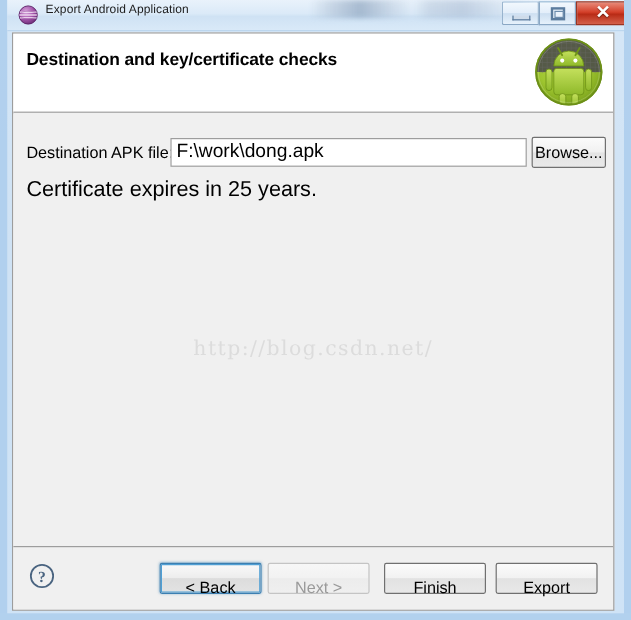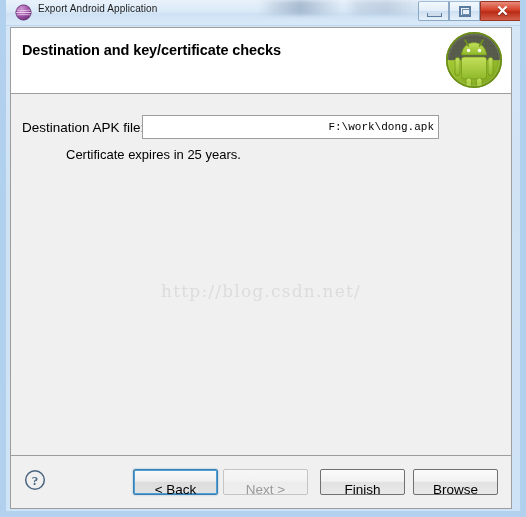--- a/index.html
+++ b/index.html
@@ -198,26 +198,25 @@
   }
   #dest-input {
     position: absolute;
     left: 131px;
     top: 0px;
     width: 297px;
     height: 24px;
     box-sizing: border-box;
     border: 1px solid #9d9d9d;
     background: #ffffff;
-    font-family: Liberation Mono, monospace;
-    font-size: 11px;
+    font-family: Liberation Sans, sans-serif;
+    font-size: 16px;
     color: #000000;
     padding: 0 4px;
     outline: none;
-    text-align: right;
   }
   #browse-btn {
     position: absolute;
     left: 432px;
     top: -1px;
     width: 62px;
     height: 26px;
     box-sizing: border-box;
     border: 1px solid #707070;
     border-radius: 2px;
@@ -225,24 +224,23 @@
     font-family: "Liberation Sans", sans-serif;
     font-size: 13.5px;
     color: #000000;
     cursor: default;
     padding: 0;
   }
   #cert-text {
     position: absolute;
     left: 11px;
     top: 52px;
-    font-size: 13px;
+    font-size: 18px;
     color: #000000;
     white-space: nowrap;
-    margin-left: 44px;
   }
 
   
   #watermark {
     position: absolute;
     left: 0;
     top: 186px;
     width: 500px;
     text-align: center;
     font-family: "DejaVu Serif", serif;
@@ -392,36 +390,37 @@
           <circle cx="30" cy="30" r="25.5" fill="none" stroke="#ffffff" stroke-width="0.7" opacity="0.22"></circle>
         </svg>
       </span>
     </div>
 
     <div id="content">
 
       <div class="form-row">
         <label id="dest-label">Destination APK file:</label>
         <input id="dest-input" type="text" value="F:\work\dong.apk" style="">
+        <button id="browse-btn">Browse...</button>
       </div>
 
       <div id="cert-text">Certificate expires in 25 years.</div>
 
       <div id="watermark">http://blog.csdn.net/</div>
     </div>
 
     <div id="buttonbar">
       <span id="help-icon">
         <svg width="22" height="22" viewBox="0 0 22 22">
           <circle cx="11" cy="11" r="9.3" fill="none" stroke="#4a6party" stroke-width="0"></circle>
           <circle cx="11" cy="11" r="9.3" fill="#f0f0f0" stroke="#4a6480" stroke-width="1.5"></circle>
           <text x="11" y="15.6" text-anchor="middle" font-family="Liberation Serif, serif" font-size="13" font-weight="bold" fill="#4a6480">?</text>
         </svg>
       </span>
 
       <button class="dlg-btn" id="back-btn">&lt; Back</button>
       <button class="dlg-btn" id="next-btn" disabled="">Next &gt;</button>
       <button class="dlg-btn" id="finish-btn">Finish</button>
-      <button class="dlg-btn" id="cancel-btn">Browse</button>
+      <button class="dlg-btn" id="cancel-btn">Export</button>
     </div>
 
   </div>
 </div>
 
 </body></html>

